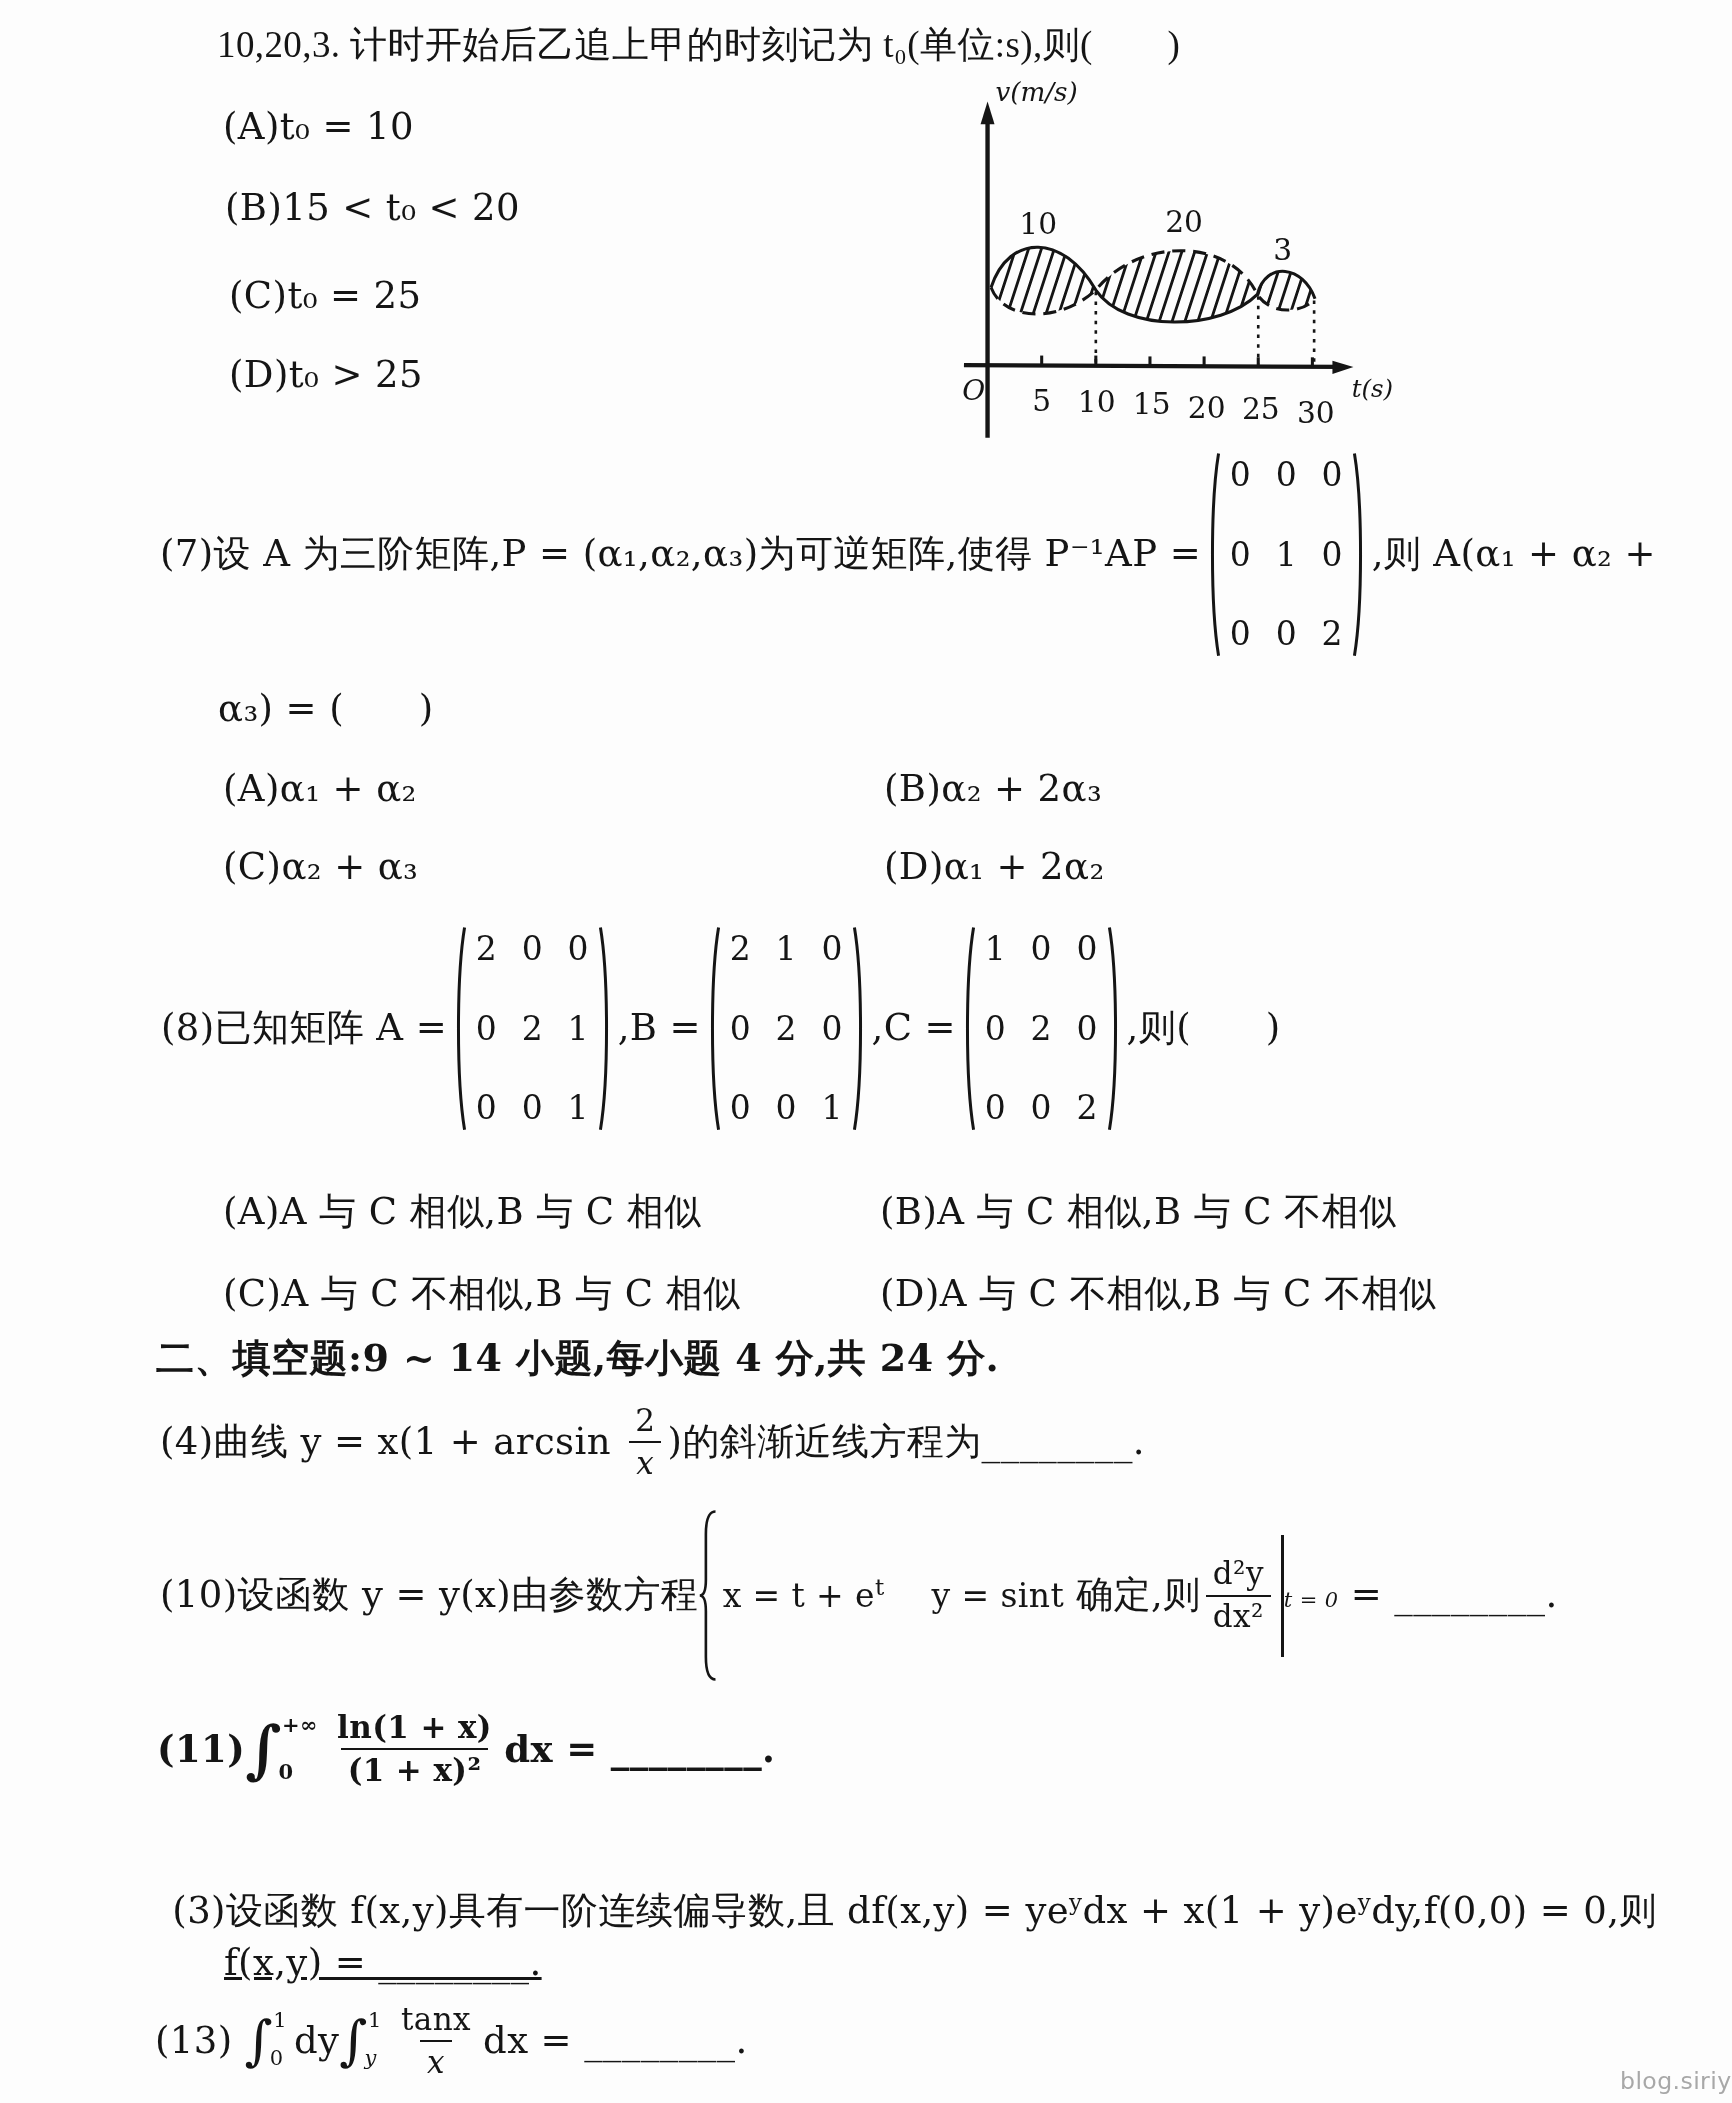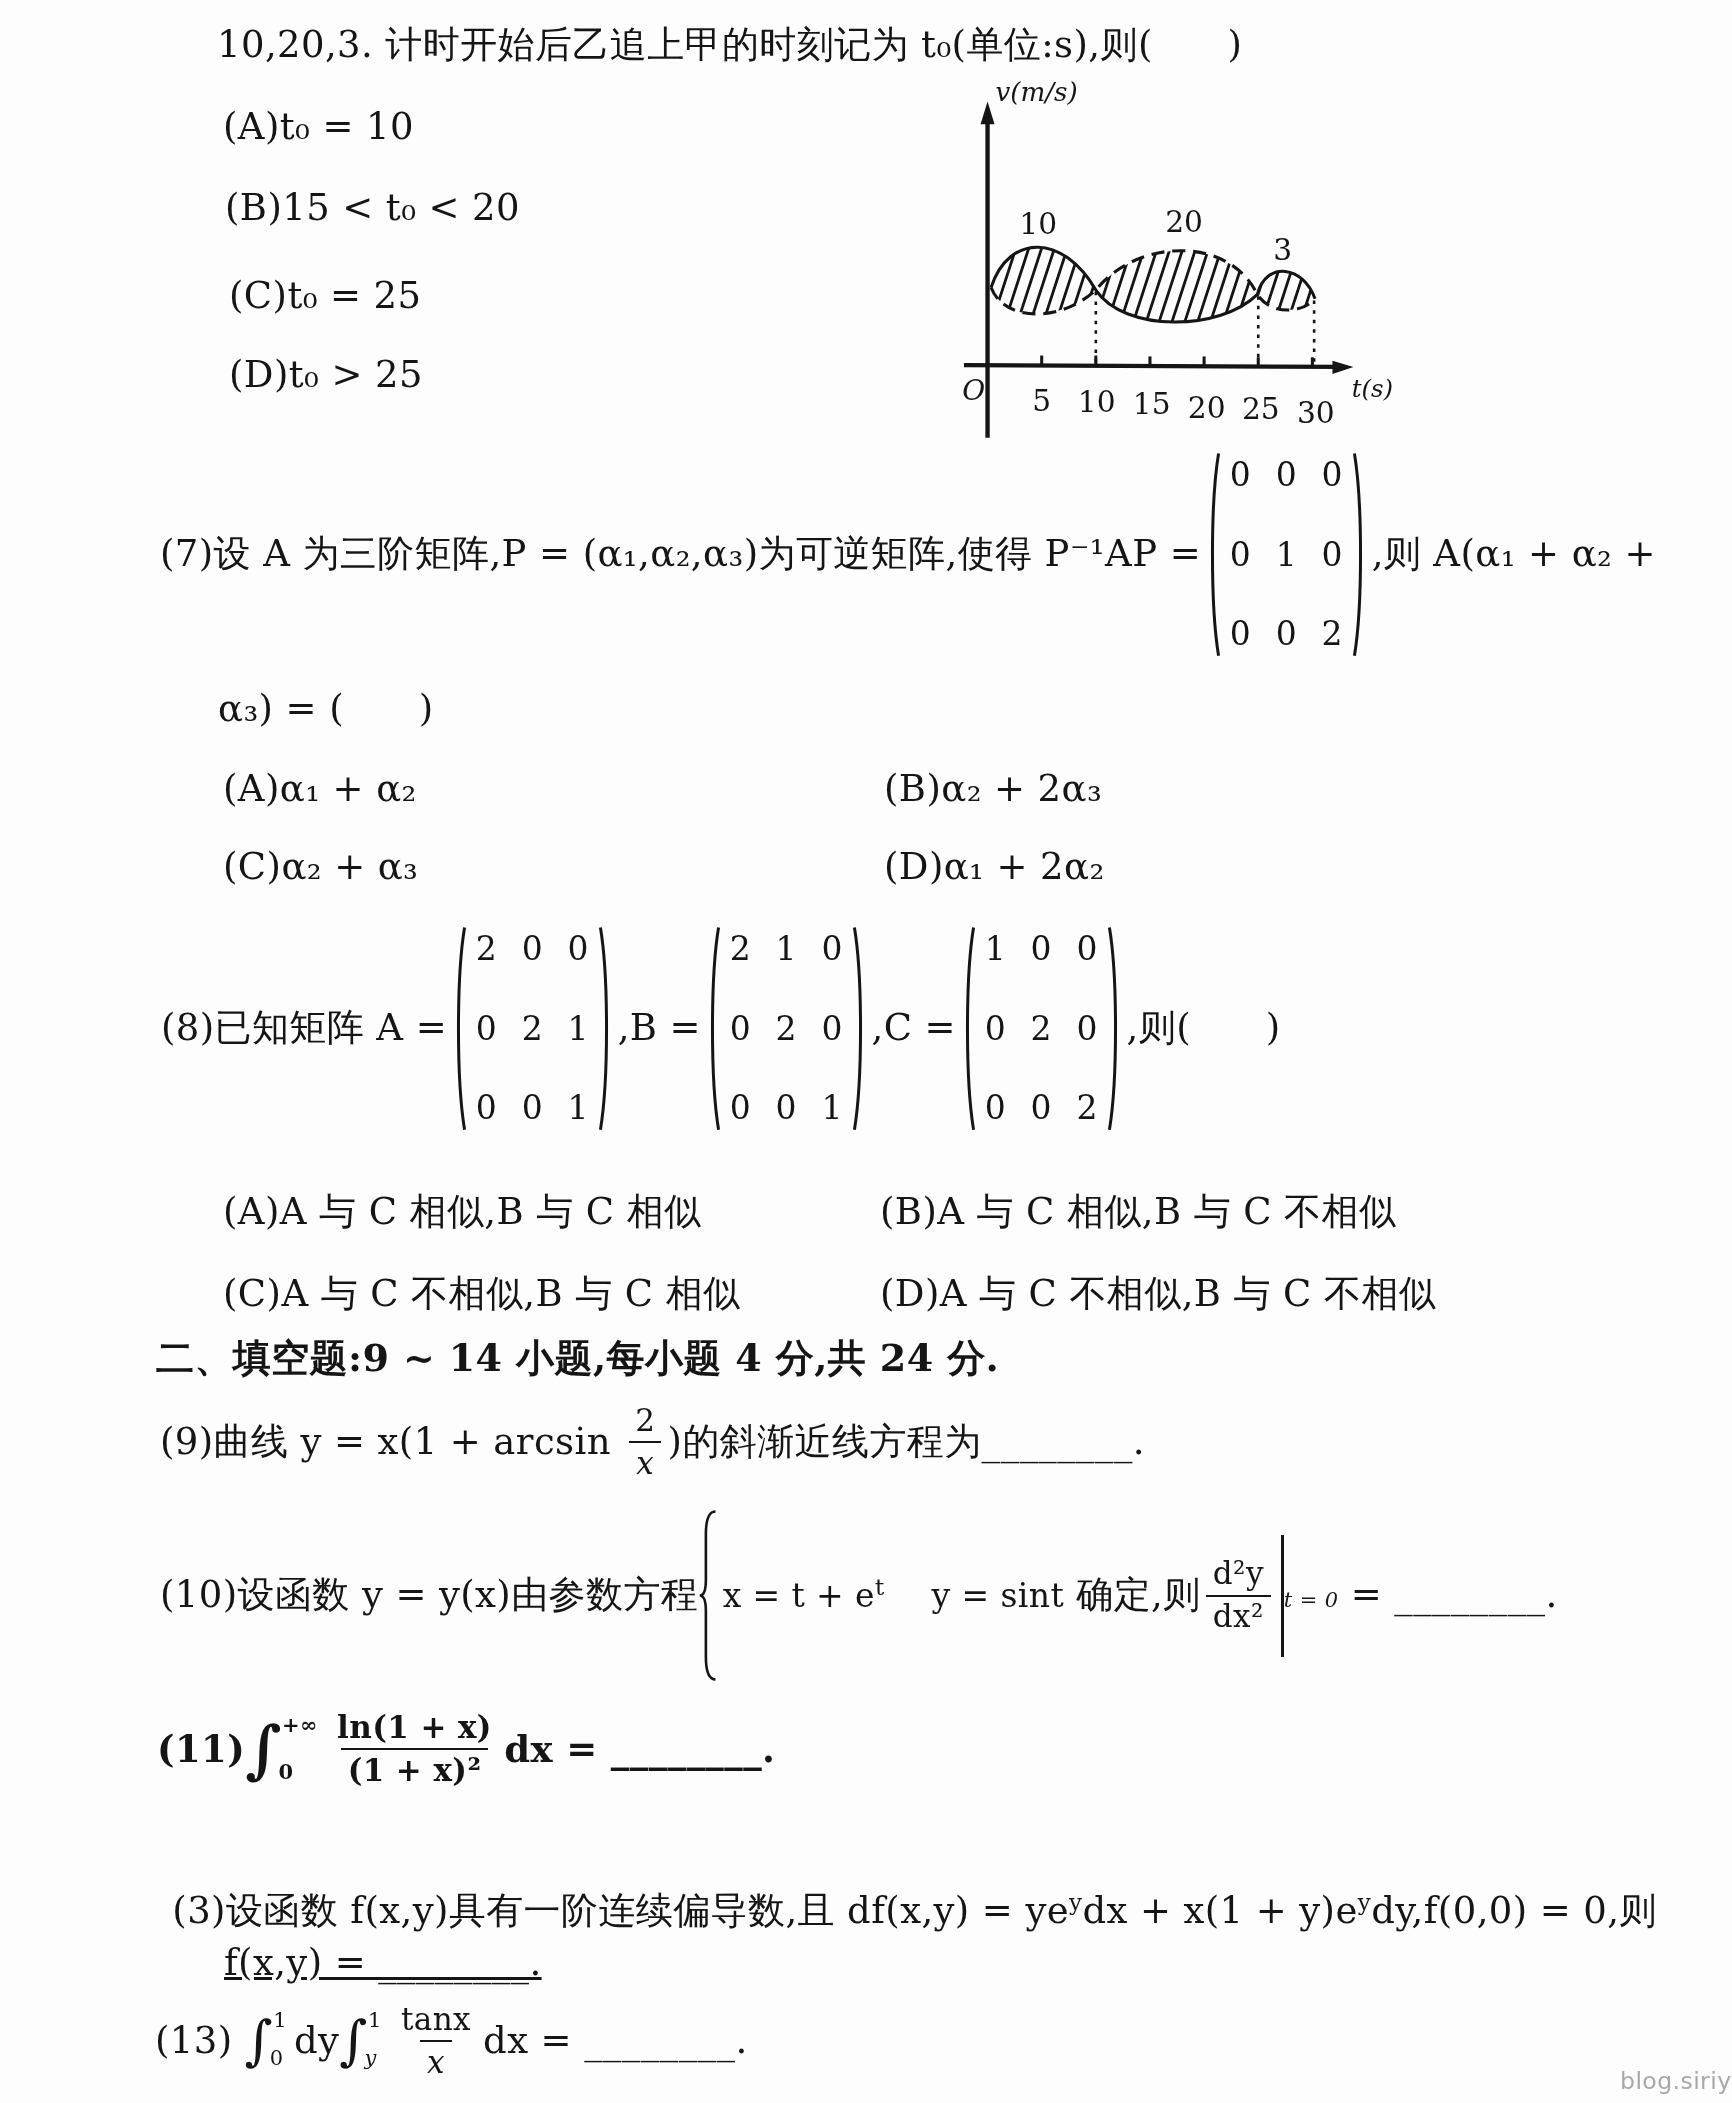--- a/index.html
+++ b/index.html
@@ -36,21 +36,21 @@
   .eval{display:inline-flex;align-items:center;margin-left:5.2px;}
   .eval .bar{width:2.6px;height:122px;background:#151515;}
   .esub{font-size:21px;transform:translateY(5.2px);}
   sup.s{font-size:23px;vertical-align:super;line-height:0;}
   .watermark{font-family:"DejaVu Sans","Liberation Sans",sans-serif;font-size:23.6px;color:#a8a8a8;letter-spacing:0.4px;}
   svg text{font-family:"DejaVu Serif","Liberation Serif",serif;fill:#151515;}
 </style>
 </head>
 <body>
 
-<div class="abs line" style="left:217px;top:23px;">10,20,3. 计时开始后乙追上甲的时刻记为 t₀(单位:s),则(　　)</div>
+<div class="abs line" style="left:217px;top:23px;font-family:Liberation Serif, serif;">10,20,3. 计时开始后乙追上甲的时刻记为 t₀(单位:s),则(　　)</div>
 <div class="abs line" style="left:223px;top:105px;">(A)t₀ = 10</div>
 <div class="abs line" style="left:225px;top:186px;">(B)15 &lt; t₀ &lt; 20</div>
 <div class="abs line" style="left:229px;top:274px;">(C)t₀ = 25</div>
 <div class="abs line" style="left:229px;top:353px;">(D)t₀ &gt; 25</div>
 
 <div class="abs" style="left:950px;top:75px;width:489px;height:376px;">
   <svg width="489" height="376" viewBox="0 0 560 430">
     <defs>
       <pattern id="hatch" width="14" height="14" patternUnits="userSpaceOnUse" patternTransform="rotate(18)">
         <line x1="7" y1="-1" x2="7" y2="15" stroke="#151515" stroke-width="3.2"></line>
@@ -165,21 +165,21 @@
   <span>,则(　　)</span>
 </div>
 <div class="abs line" style="left:223px;top:1190px;">(A)A 与 C 相似,B 与 C 相似</div>
 <div class="abs line" style="left:880px;top:1190px;">(B)A 与 C 相似,B 与 C 不相似</div>
 <div class="abs line" style="left:223px;top:1272px;">(C)A 与 C 不相似,B 与 C 相似</div>
 <div class="abs line" style="left:880px;top:1272px;">(D)A 与 C 不相似,B 与 C 不相似</div>
 
 <div class="abs line bold" style="left:156px;top:1335px;font-size:38px;">二、填空题:9 ~ 14 小题,每小题 4 分,共 24 分.</div>
 
 <div class="abs row line" style="left:160px;top:1403px;">
-  <span>(9)曲线 y = x(1 + arcsin </span>
+  <span>(4)曲线 y = x(1 + arcsin </span>
   <span class="frac">
     <span class="num">2</span>
     <span class="den i">x</span>
   </span>
   <span>)的斜渐近线方程为________.</span>
 </div>
 
 <div class="abs row line" style="left:160px;top:1508px;">
   <span>(10)设函数 y = y(x)由参数方程</span>
   <svg width="21" height="175" viewBox="0 0 24 200">

